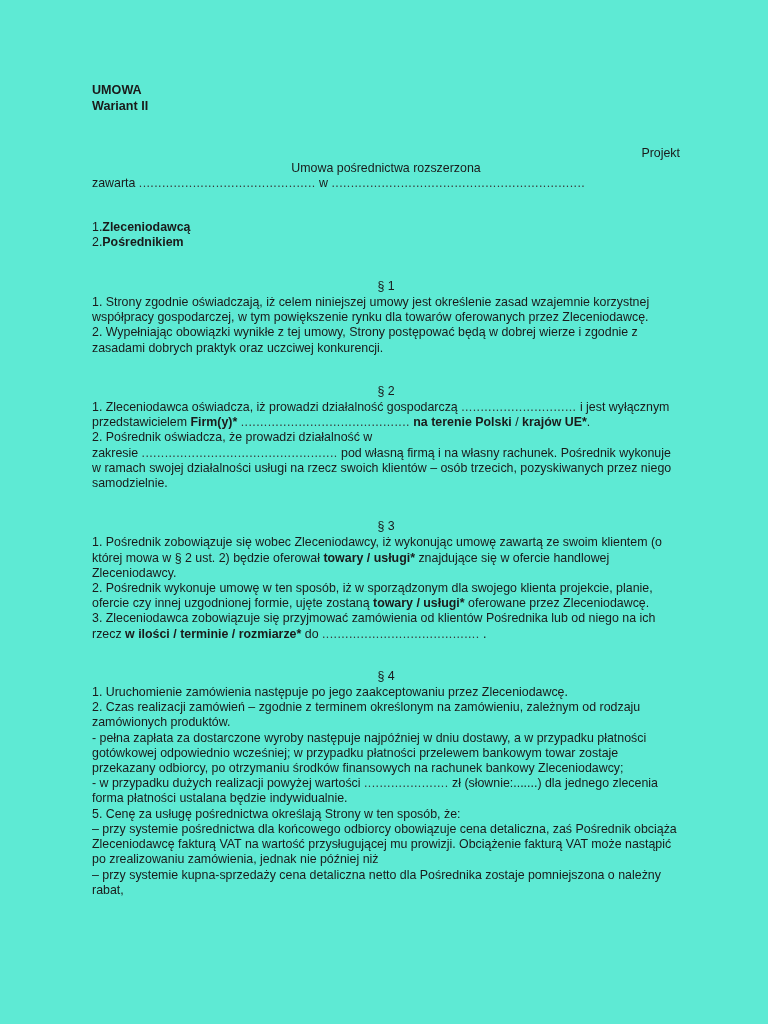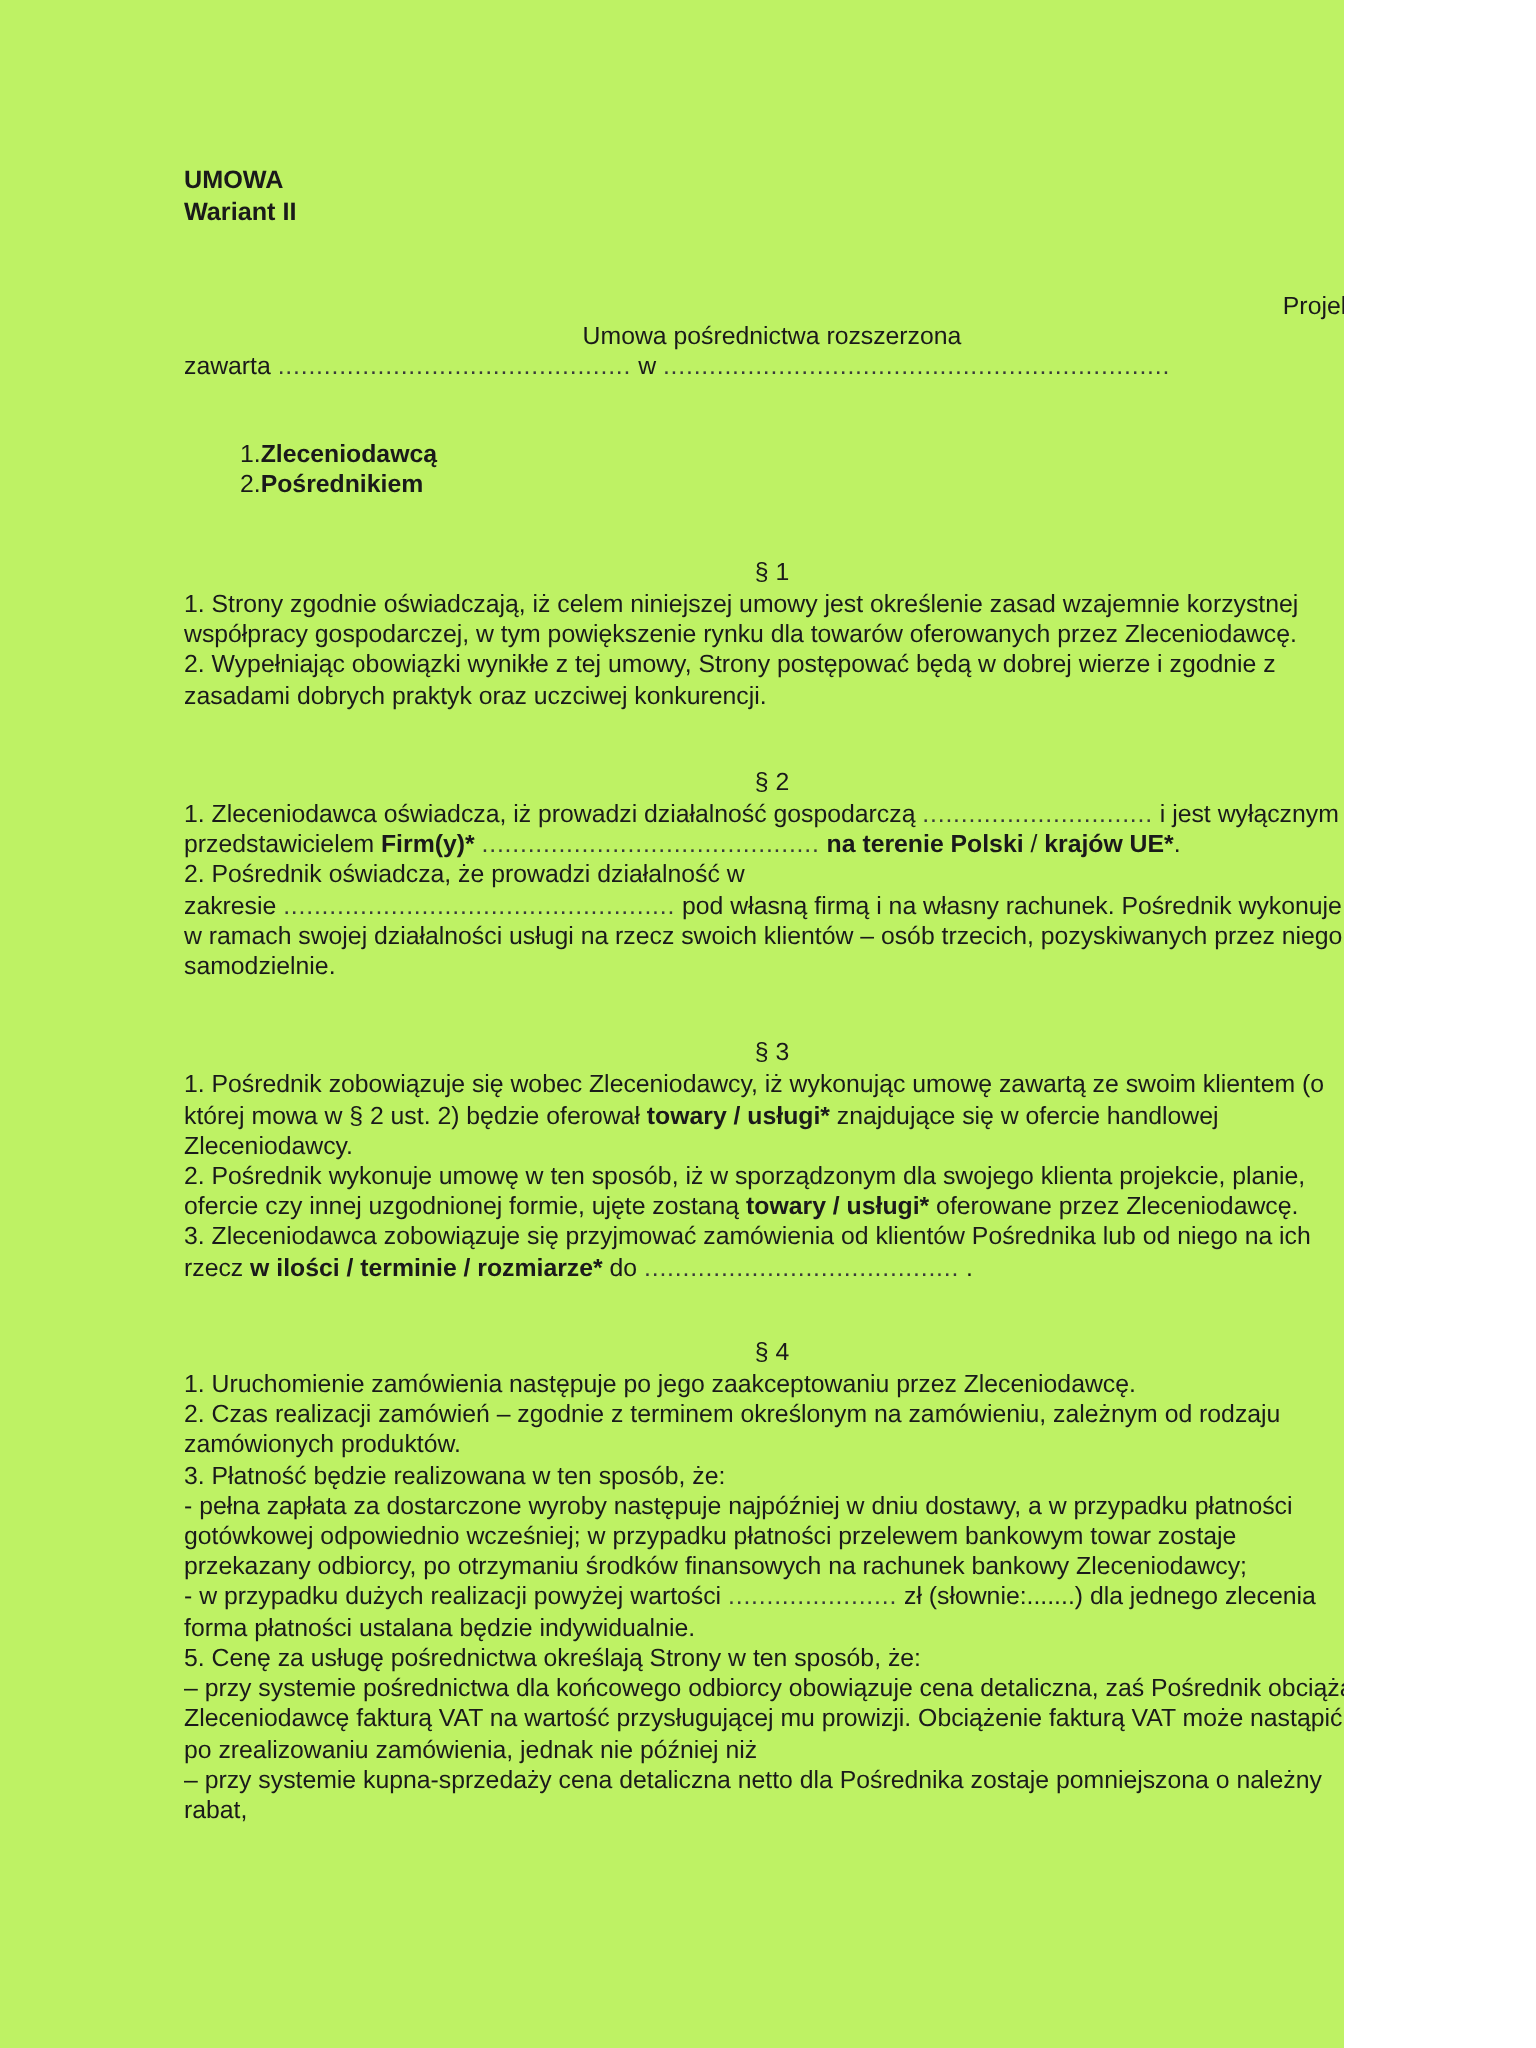--- a/index.html
+++ b/index.html
@@ -11,23 +11,23 @@
   body {
     width: 768px;
     height: 1024px;
     font-family: "Liberation Sans", sans-serif;
     color: #1a1a1a;
     -webkit-font-smoothing: antialiased;
   }
 
   .page {
     position: relative;
-    width: 672px;
+    width: 768px;
     height: 1024px;
-    background: #bef264;
+    background: #5eead4;
     box-sizing: border-box;
     overflow: hidden;
     padding-left: 14px;
   }
 
   .content {
     position: absolute;
     left: 92px;
     top: 82px;
     width: 588px;
@@ -53,21 +53,20 @@
   }
 
   .intro-block {
   }
 
   .parties {
     margin-top: 28px;
   }
   .parties .party-line {
     line-height: 15.6px;
-    margin-left: 28px;
   }
   .parties .party-num {
     font-weight: normal;
   }
   .parties .party-name {
     font-weight: bold;
   }
 
   .section {
     margin-top: 0;
@@ -135,21 +134,20 @@
       <div class="section-heading">§ 3</div>
       <p class="section-para"><span>1. Pośrednik zobowiązuje się wobec Zleceniodawcy, iż wykonując umowę zawartą ze swoim klientem (o której mowa w § 2 ust. 2) będzie oferował </span><span class="b">towary / usługi*</span><span> znajdujące się w ofercie handlowej Zleceniodawcy.</span></p>
       <p class="section-para"><span>2. Pośrednik wykonuje umowę w ten sposób, iż w sporządzonym dla swojego klienta projekcie, planie, ofercie czy innej uzgodnionej formie, ujęte zostaną </span><span class="b">towary / usługi*</span><span> oferowane przez Zleceniodawcę.</span></p>
       <p class="section-para"><span>3. Zleceniodawca zobowiązuje się przyjmować zamówienia od klientów Pośrednika lub od niego na ich rzecz </span><span class="b">w ilości / terminie / rozmiarze*</span><span> do </span><span class="dots">.........................................</span><span> .</span></p>
     </div>
 
     <div class="section sec4">
       <div class="section-heading">§ 4</div>
       <p class="section-para">1. Uruchomienie zamówienia następuje po jego zaakceptowaniu przez Zleceniodawcę.</p>
       <p class="section-para">2. Czas realizacji zamówień – zgodnie z terminem określonym na zamówieniu, zależnym od rodzaju zamówionych produktów.</p>
-      <p class="section-para">3. Płatność będzie realizowana w ten sposób, że:</p>
       <p class="section-para">- pełna zapłata za dostarczone wyroby następuje najpóźniej w dniu dostawy, a w przypadku płatności gotówkowej odpowiednio wcześniej; w przypadku płatności przelewem bankowym towar zostaje przekazany odbiorcy, po otrzymaniu środków finansowych na rachunek bankowy Zleceniodawcy;</p>
       <p class="section-para"><span>- w przypadku dużych realizacji powyżej wartości </span><span class="dots">......................</span><span> zł (słownie:.......) dla jednego zlecenia forma płatności ustalana będzie indywidualnie.</span></p>
       <p class="section-para">5. Cenę za usługę pośrednictwa określają Strony w ten sposób, że:</p>
       <p class="section-para">– przy systemie pośrednictwa dla końcowego odbiorcy obowiązuje cena detaliczna, zaś Pośrednik obciąża Zleceniodawcę fakturą VAT na wartość przysługującej mu prowizji. Obciążenie fakturą VAT może nastąpić po zrealizowaniu zamówienia, jednak nie później niż</p>
       <p class="section-para">– przy systemie kupna-sprzedaży cena detaliczna netto dla Pośrednika zostaje pomniejszona o należny rabat,</p>
     </div>
 
   </div>
 </div>
 

